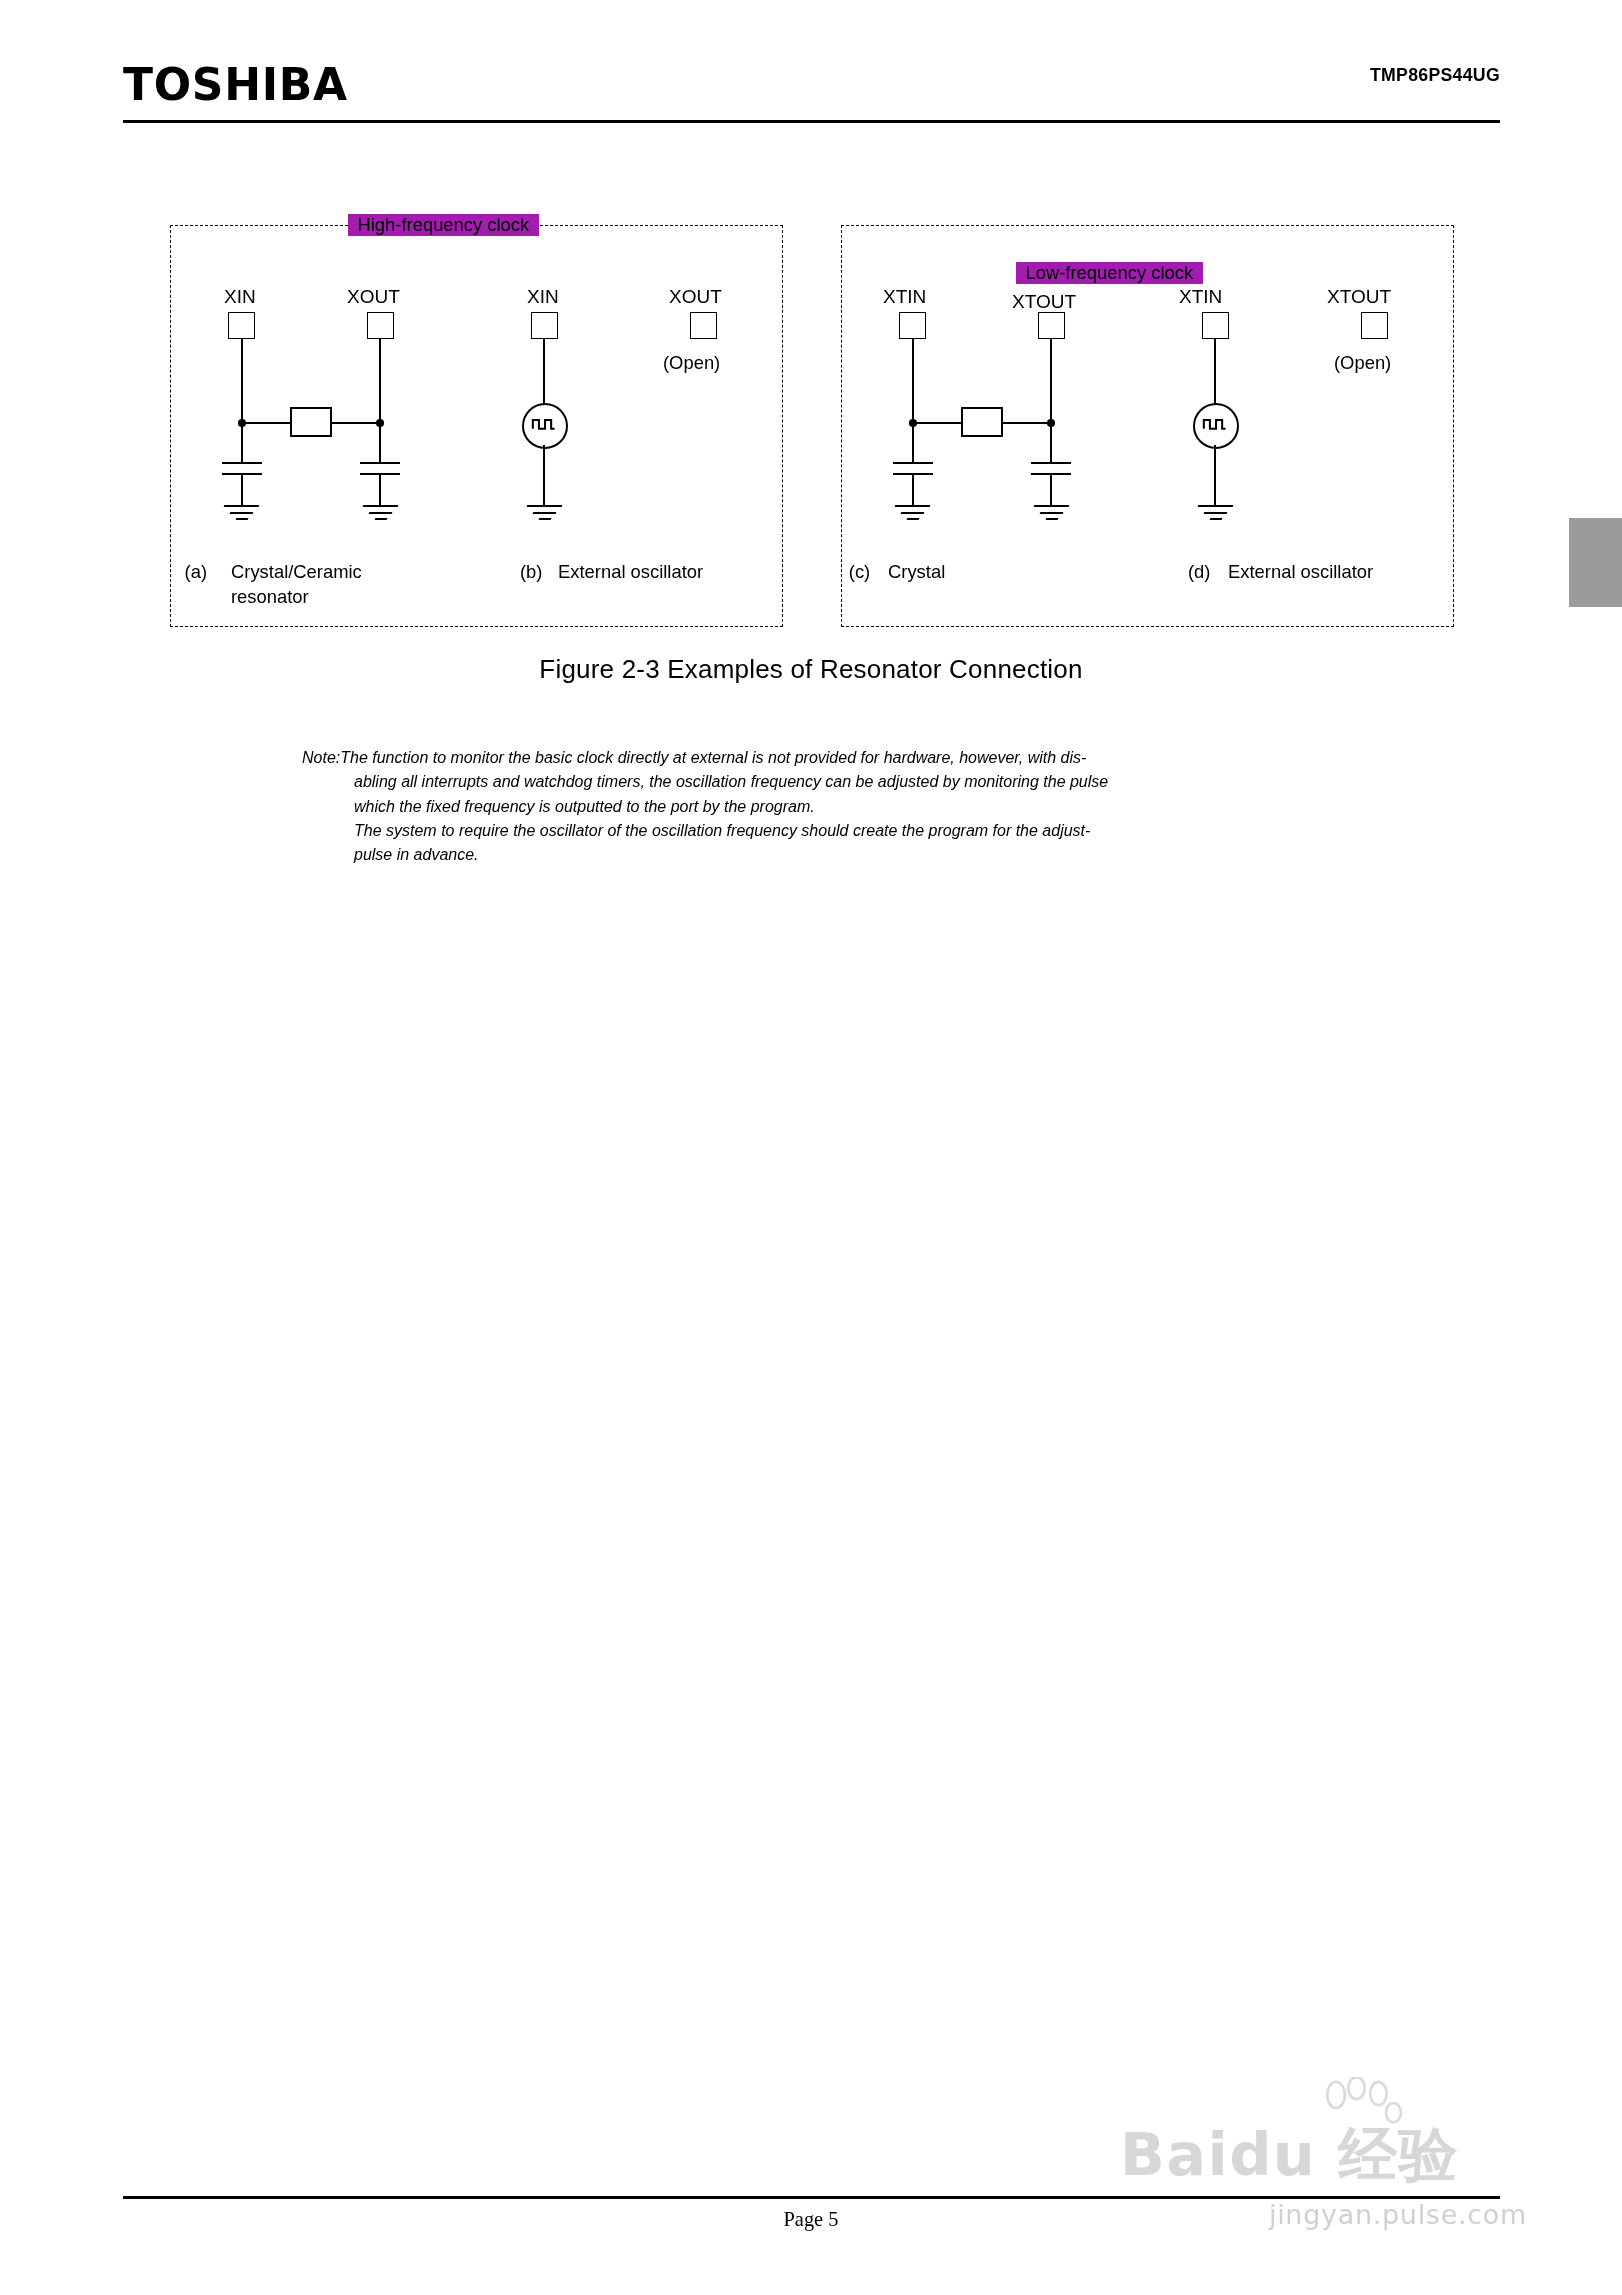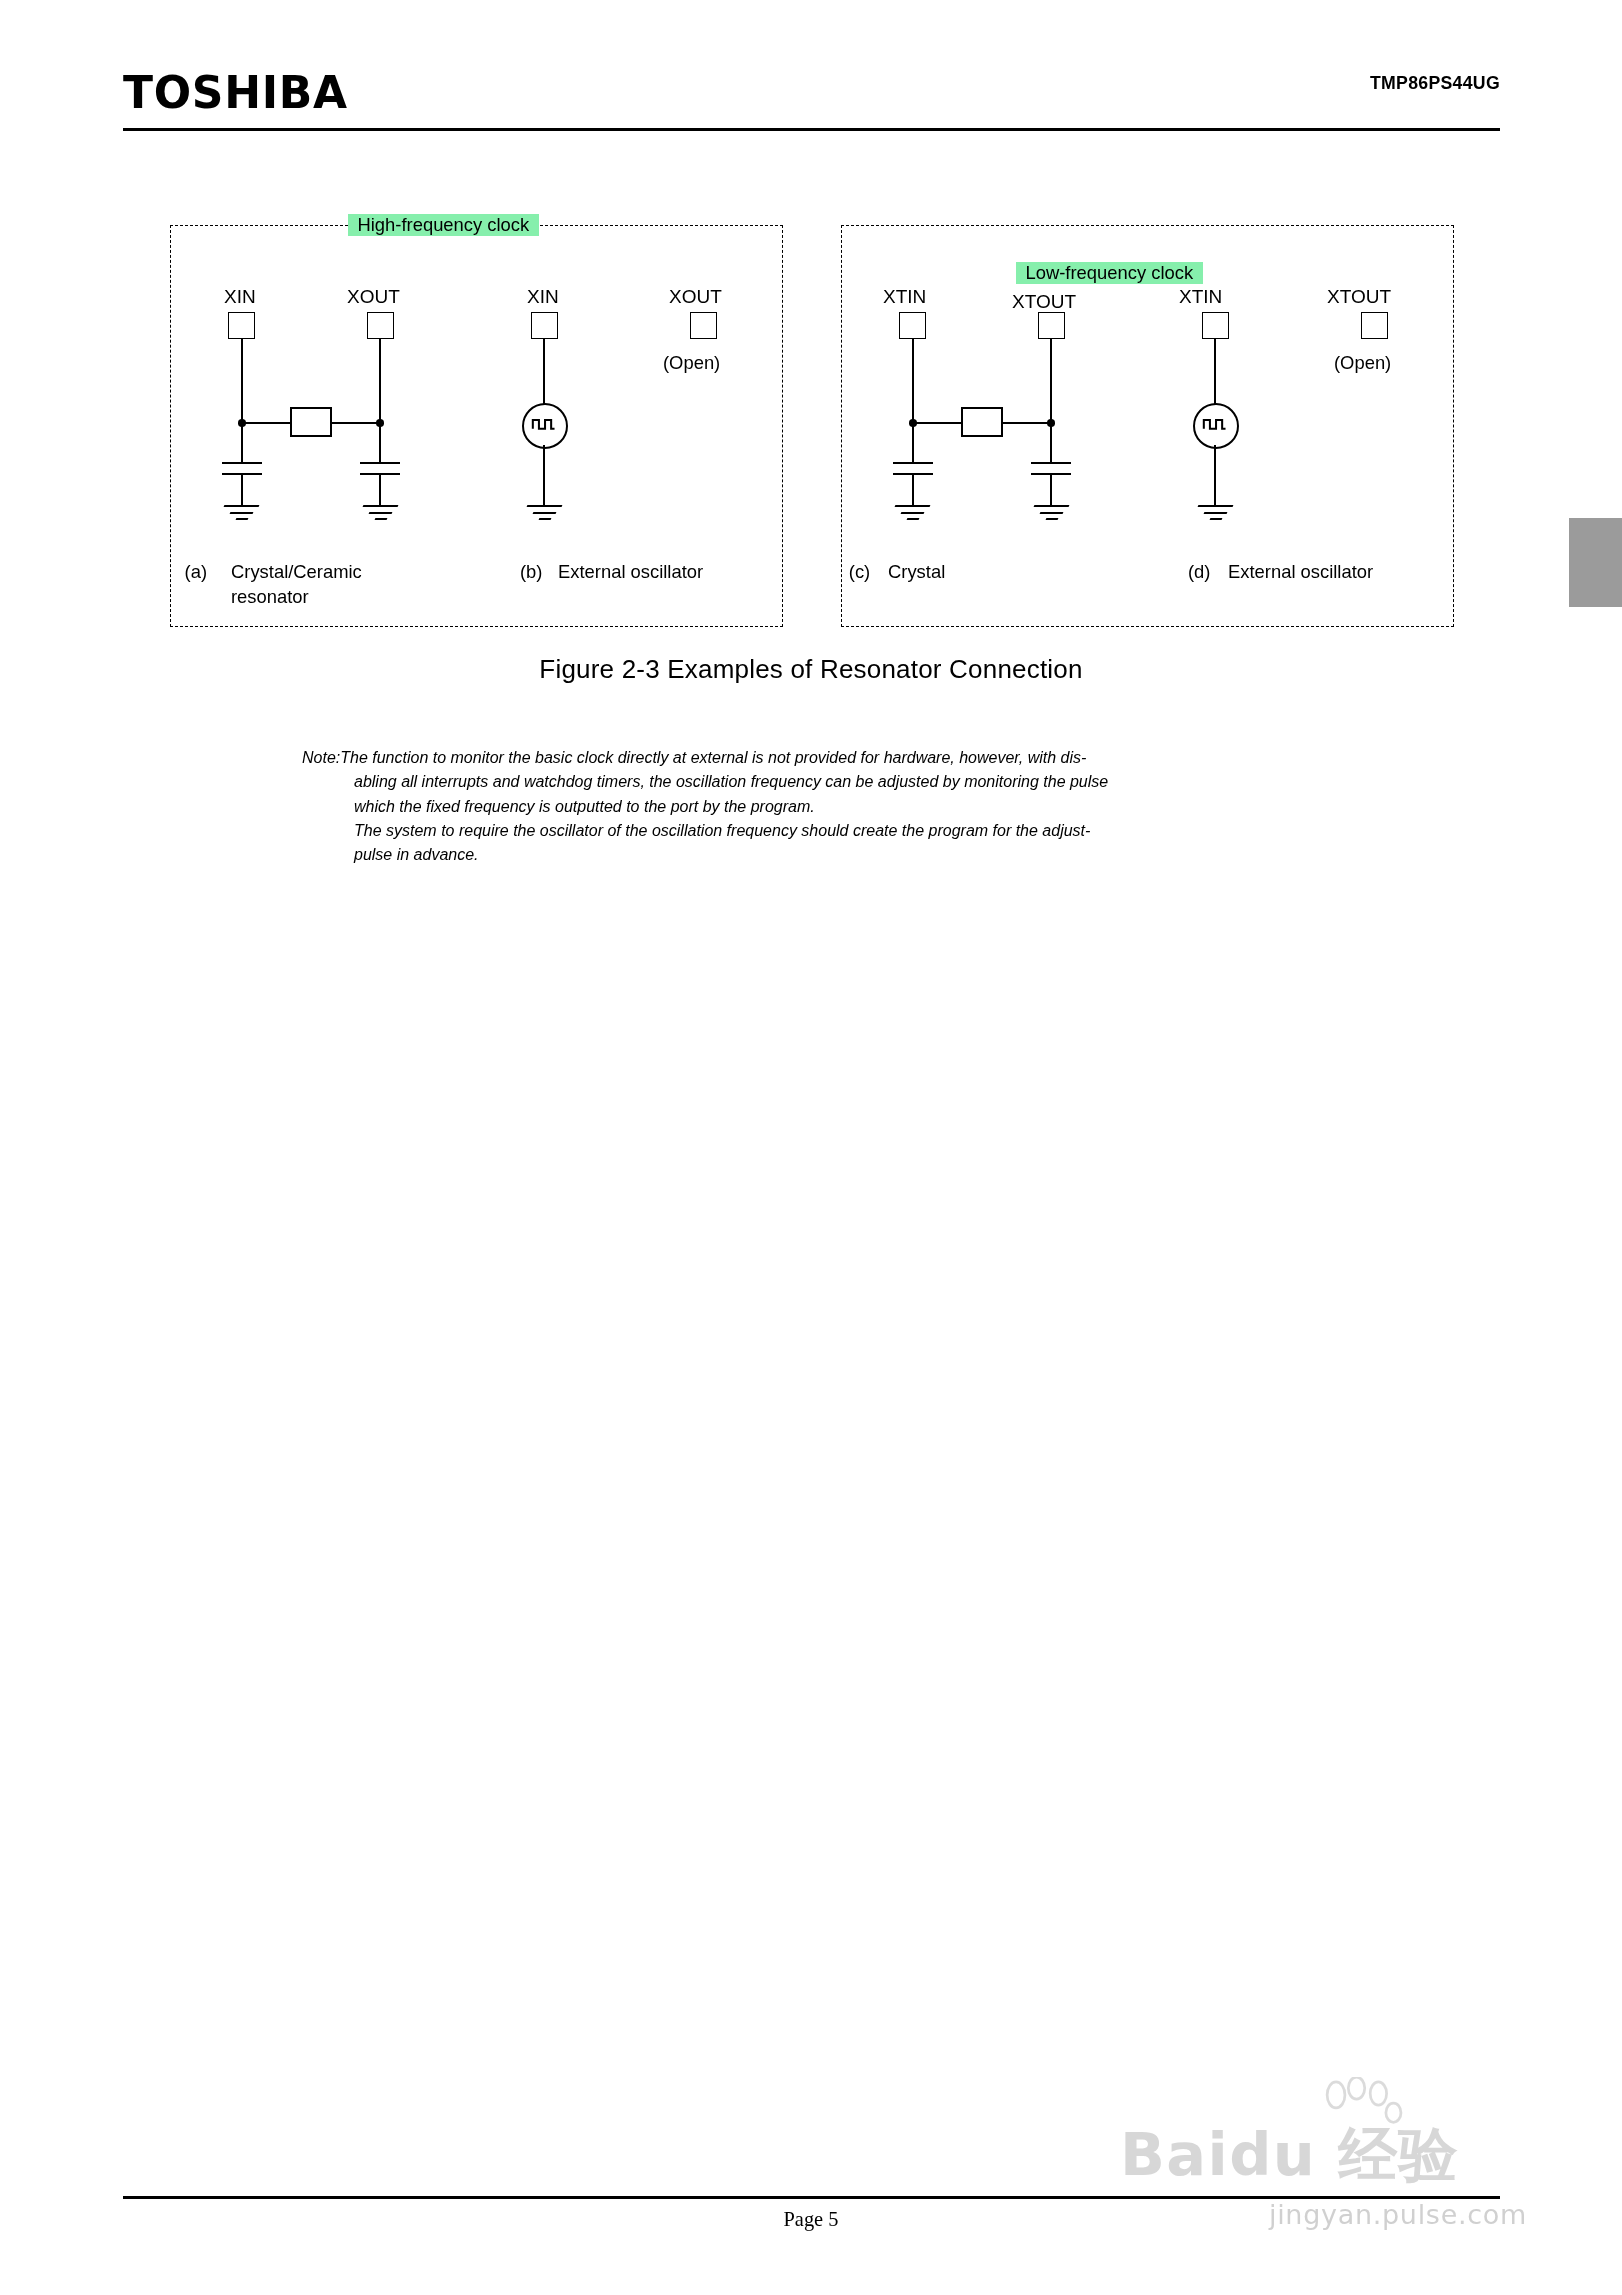--- a/index.html
+++ b/index.html
@@ -13,21 +13,21 @@
     position: relative;
     font-family: "Liberation Sans", sans-serif;
     color: #000000;
     overflow: hidden;
   }
 
   
   .header {
     position: absolute;
     left: 123px;
-    top: 61px;
+    top: 53px;
     width: 1377px;
     height: 75px;
   }
   .brand {
     position: absolute;
     left: 0;
     top: 5.5px;
     font-family: "DejaVu Sans", sans-serif;
     font-weight: bold;
     font-size: 44px;
@@ -65,21 +65,21 @@
     height: 402px;
     border: 1.4px dashed #000;
     box-sizing: border-box;
   }
   .clock-box.hi { left: 0; width: 613px; }
   .clock-box.lo { left: 671px; width: 613px; }
 
   .box-title {
     position: absolute;
     top: -12.3px;
-    background: #86efac;
+    background: #a21caf;
     padding: 0 9.5px;
     font-size: 18.4px;
     white-space: nowrap;
   }
   .clock-box.hi .box-title { left: 177px; }
   .clock-box.lo .box-title { left: 174px; margin-top: 48px; }
 
   .pin-label {
     position: absolute;
     font-size: 19px;

